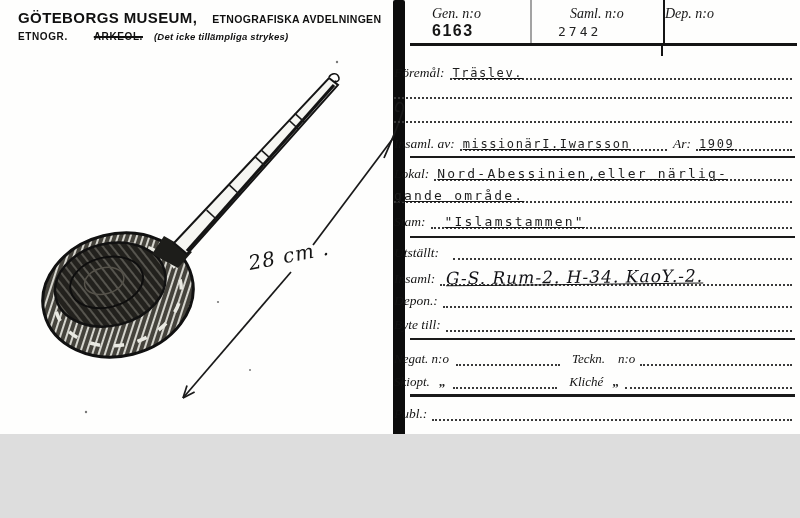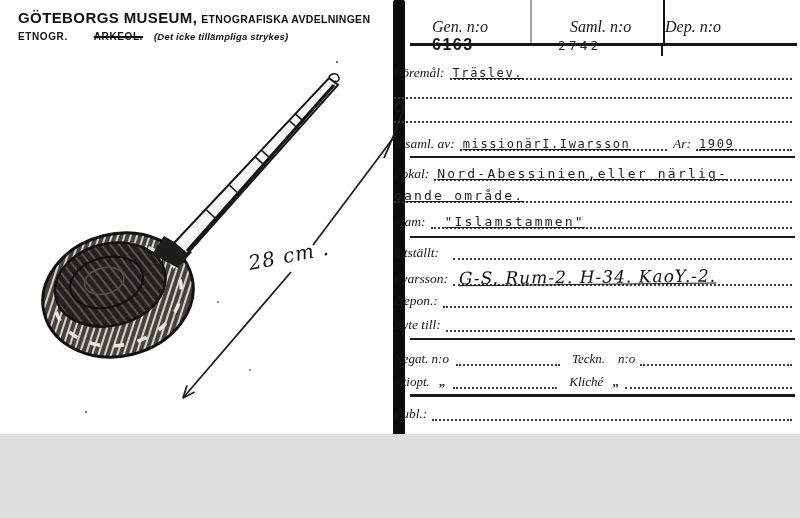--- a/index.html
+++ b/index.html
@@ -8,42 +8,42 @@
     position: relative; width: 800px; height: 434px;
     background: #fefefd; overflow: hidden;
     font-family: "Liberation Serif", serif; color: #161616;
   }
 
   
   .mus-header { position: absolute; top: 9px; left: 18px; width: 375px;
     font-family: "Liberation Sans", sans-serif; color: #101010; }
   .mus-line1 { display: flex; align-items: baseline; white-space: nowrap; }
   .mus-title { font-weight: bold; font-size: 15px; letter-spacing: .4px; }
-  .mus-sub   { font-weight: bold; font-size: 10.5px; margin-left: 4px; letter-spacing: .3px; }
+  .mus-sub   { font-weight: bold; font-size: 10.5px; margin-left: 15px; letter-spacing: .3px; }
   .dept-line { margin-top: 5px; display: flex; align-items: baseline; white-space: nowrap;
                font-weight: bold; font-size: 10px; letter-spacing: .6px; }
   .dept-arkeol { margin-left: 26px; text-decoration: line-through; text-decoration-thickness: 1.5px; }
   .strike-note { margin-left: 11px; font-style: italic; font-size: 9.5px; letter-spacing: .2px; }
 
   .printer-mark { position: absolute; left: 20px; top: 492px;
     font-family: "Liberation Sans", sans-serif; font-weight: bold;
     font-size: 8.5px; color: #2c2c2c; letter-spacing: .3px; }
 
   
   .divider-bar { position: absolute; left: 393px; top: 0; width: 12px; height: 518px;
     background: #0c0c0c; border-radius: 2px; }
 
   
   .card-header { position: absolute; left: 410px; right: 3px; top: 0; height: 46px;
     border-bottom: 3px solid #141414; display: flex; }
   .ch-col { height: 100%; padding-top: 6px; }
   .ch-col.c1 { width: 120px; padding-left: 22px; }
   .ch-col.c2 { width: 133px; padding-left: 38px; border-left: 2px solid #a3a3a3; }
   .ch-col.c3 { flex: 1; border-left: 2px solid #141414; }
-  .ch-lbl { font-style: italic; font-size: 16px; margin-top: 12px; }
+  .ch-lbl { font-style: italic; font-size: 14px; }
   .ch-val-bold { font-family: "Liberation Sans", sans-serif; font-weight: bold;
     font-size: 16px; letter-spacing: 1.5px; margin-top: 0; }
   .ch-val-typed { font-family: "DejaVu Sans Mono", monospace; font-size: 13px;
     letter-spacing: 3px; margin-top: 2px; margin-left: -12px; color: #232323; }
   .sep-stub { position: absolute; left: 661px; top: 46px; width: 2px; height: 10px; background: #141414; }
 
   
   .row { position: absolute; left: 394px; right: 8px; height: 20px;
     display: flex; align-items: flex-end; }
   .lbl { font-style: italic; font-size: 13px; white-space: nowrap;
@@ -204,21 +204,21 @@
   </div>
   <div class="sline" style="top:236px"></div>
 
   <div class="row" style="top:240px">
     <span class="lbl big" style="padding-right:14px">Utställt:</span>
     <span class="dot">
         <span class="typed"></span>
       </span>
   </div>
   <div class="row" style="top:266px">
-    <span class="lbl big">Iwarsson:</span>
+    <span class="lbl big">Insaml:</span>
     <span class="dot">
         <span class="hand">G-S. Rum-2. H-34. KaoY.-2.</span>
       </span>
   </div>
   <div class="row" style="top:288px">
     <span class="lbl big">Depon.:</span>
     <span class="dot">
         <span class="typed"></span>
       </span>
   </div>

